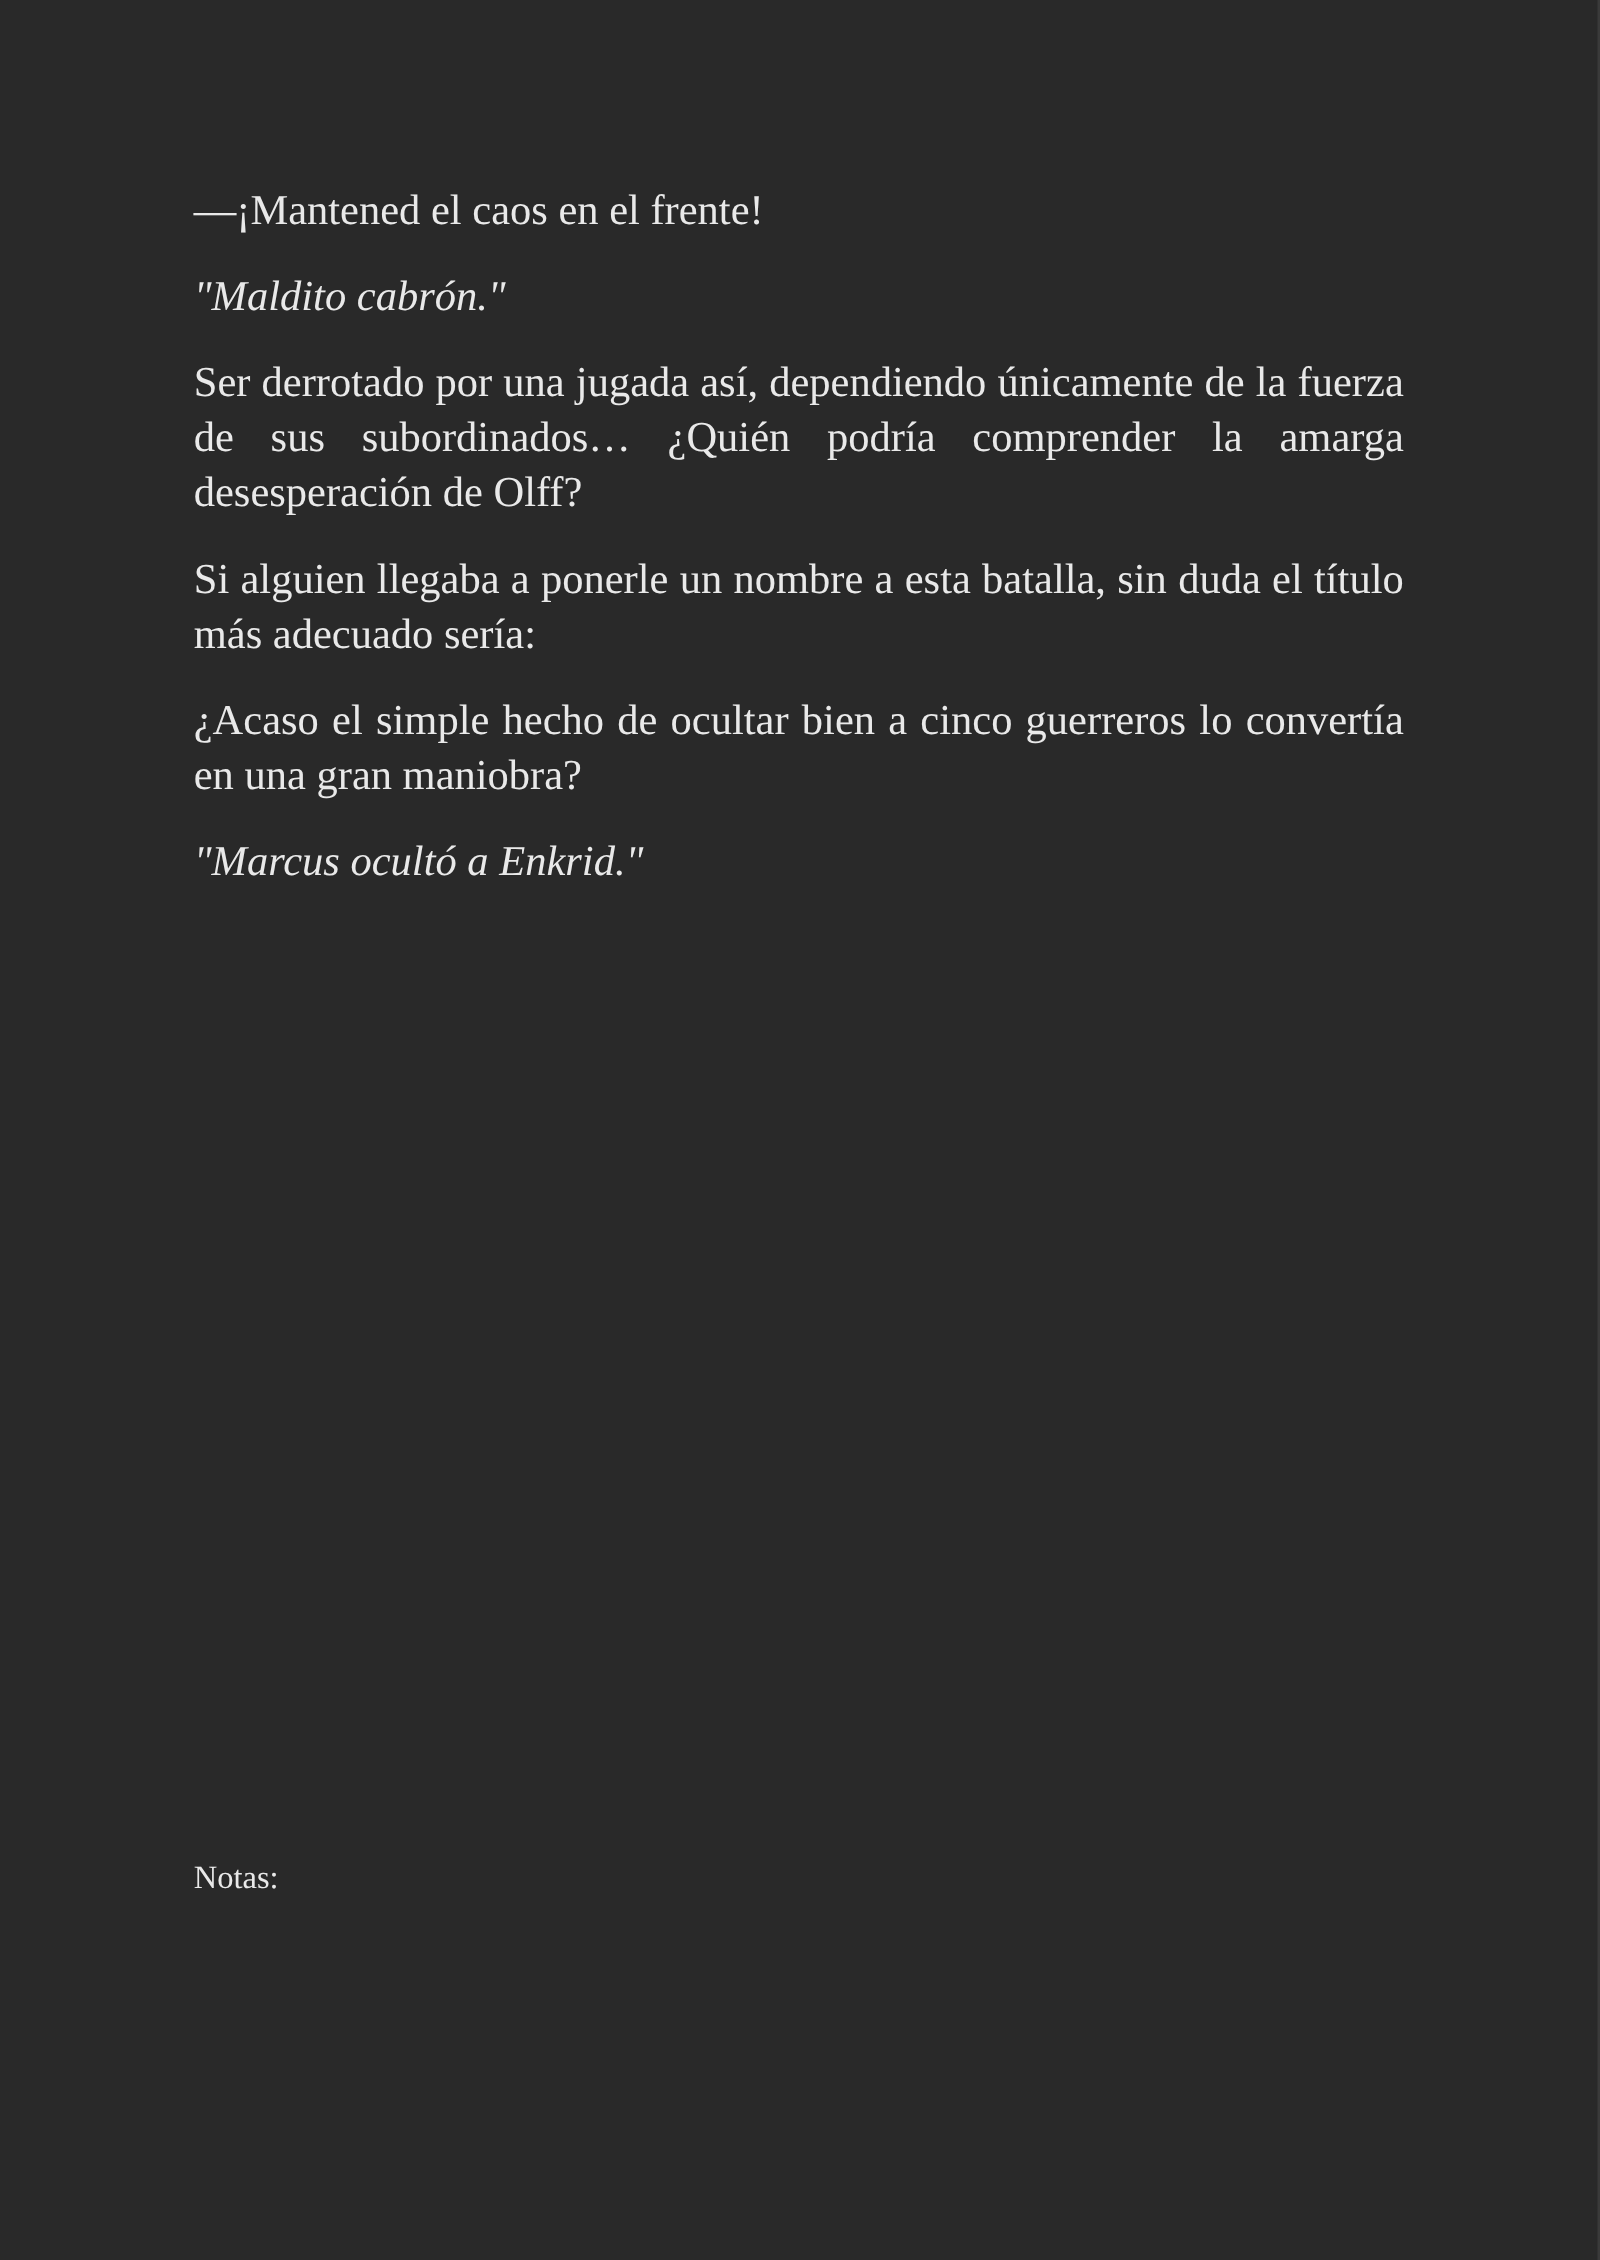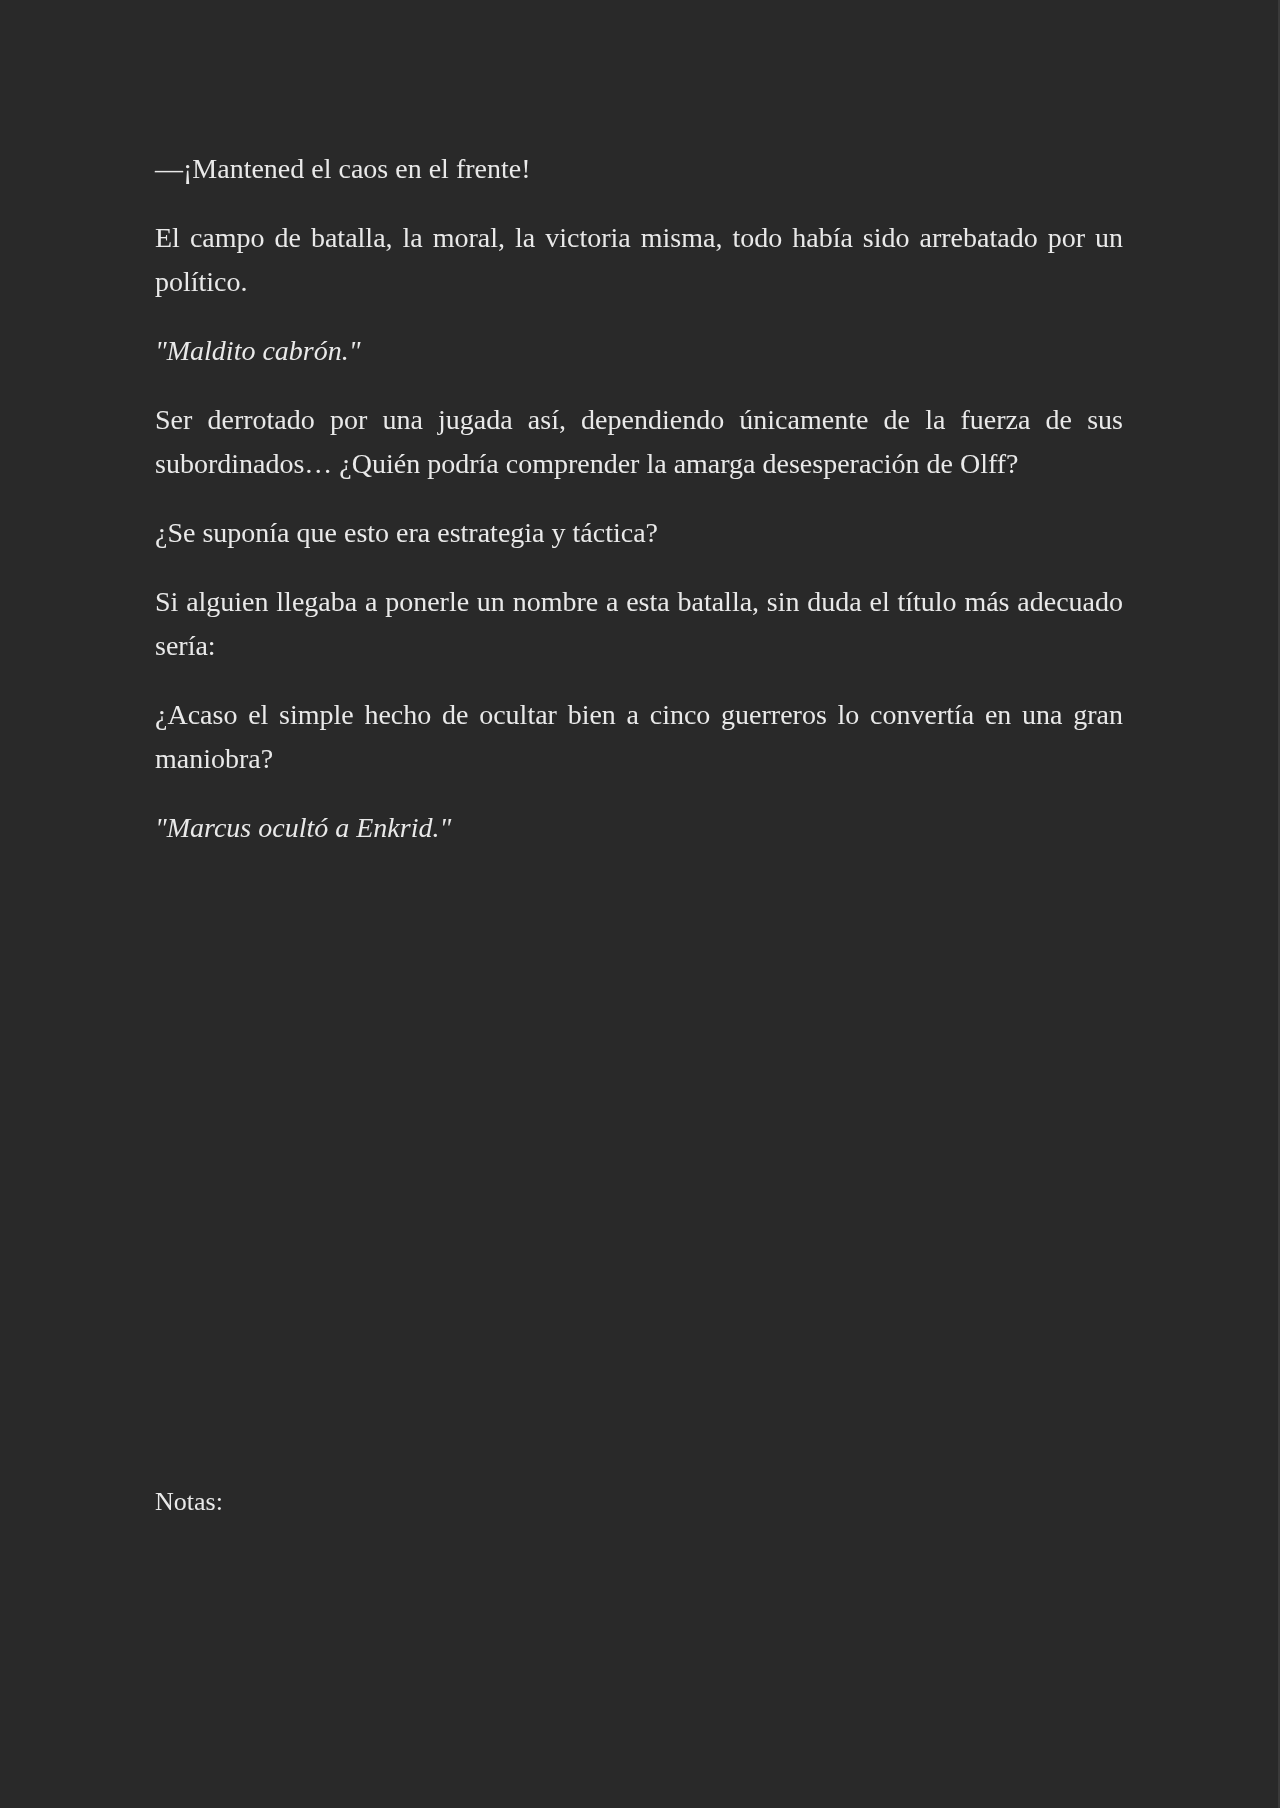--- a/index.html
+++ b/index.html
@@ -24,21 +24,21 @@
       background: #3a3a3a;
     }
     .reader {
       position: absolute;
       left: 155px;
       top: 147px;
       width: 968px;
     }
     .reader p {
       margin: 0 0 25px 0;
-      font-size: 28px;
+      font-size: 34px;
       line-height: 44px;
       text-align: justify;
       letter-spacing: 0;
     }
     .reader p.italic {
       font-style: italic;
     }
     .notes {
       position: absolute;
       left: 155px;
@@ -47,24 +47,22 @@
       font-size: 26px;
       line-height: 44px;
       font-family: Liberation Serif, serif;
     }
   </style>
 </head>
 <body>
 
 <div class="reader">
   <p>—¡Mantened el caos en el frente!</p>
-  <p>El campo de batalla, la moral, la victoria misma, todo había sido arrebatado por un político.</p>
   <p class="italic">"Maldito cabrón."</p>
   <p>Ser derrotado por una jugada así, dependiendo únicamente de la fuerza de sus subordinados… ¿Quién podría comprender la amarga desesperación de Olff?</p>
-  <p>¿Se suponía que esto era estrategia y táctica?</p>
   <p>Si alguien llegaba a ponerle un nombre a esta batalla, sin duda el título más adecuado sería:</p>
   <p>¿Acaso el simple hecho de ocultar bien a cinco guerreros lo convertía en una gran maniobra?</p>
   <p class="italic">"Marcus ocultó a Enkrid."</p>
 </div>
 
 <p class="notes">Notas:</p>
 
 <div class="scroll-track"></div>
 
 </body></html>

